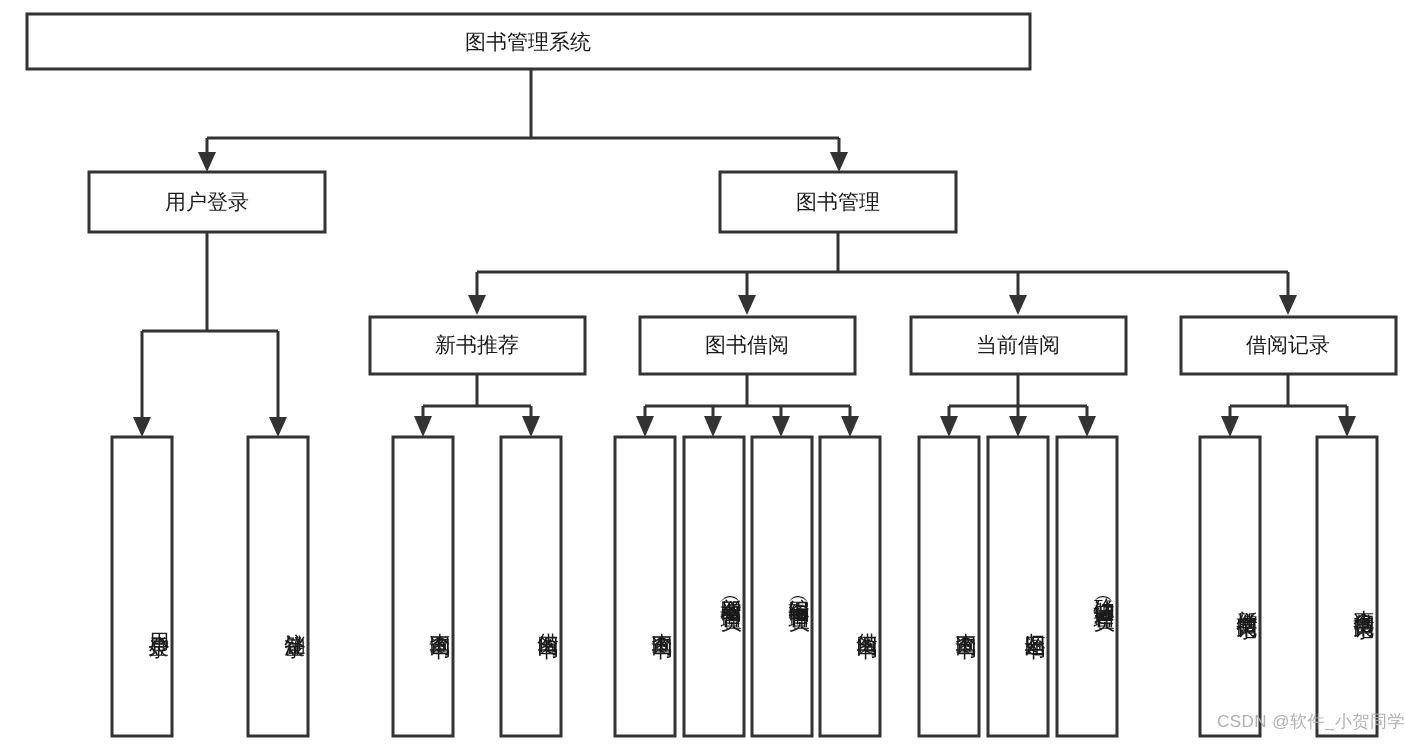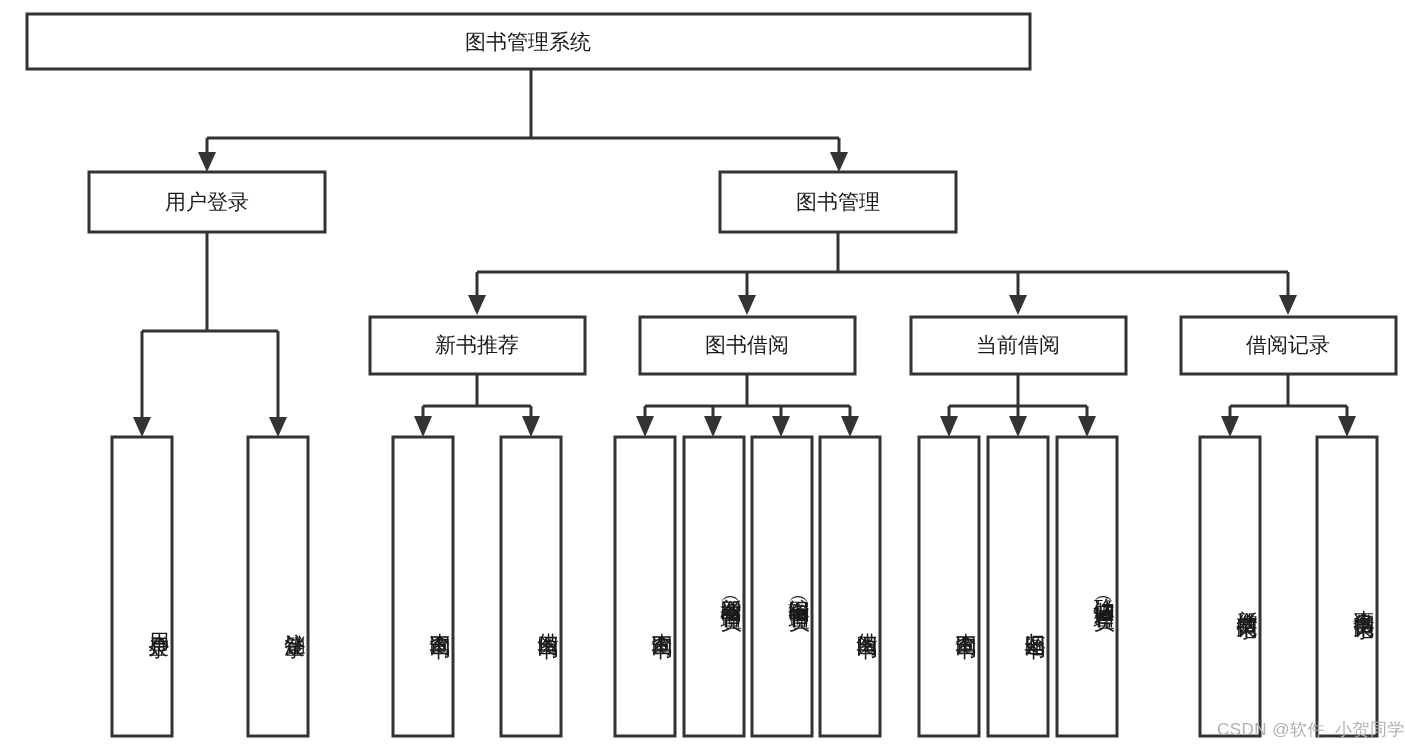--- a/index.html
+++ b/index.html
@@ -62,21 +62,21 @@
     letter-spacing: 2px;
     display: flex;
     align-items: flex-start;
     justify-content: center;
     white-space: nowrap;
     pointer-events: none;
   }
   .watermark {
     position: absolute;
     right: 8px;
-    bottom: 6px;
+    bottom: 14px;
     font-family: "Liberation Sans", "DejaVu Sans", sans-serif;
     font-size: 17px;
     color: #b0b0b0;
     letter-spacing: 0.5px;
     user-select: none;
   }
 </style>
 </head>
 <body>
 

